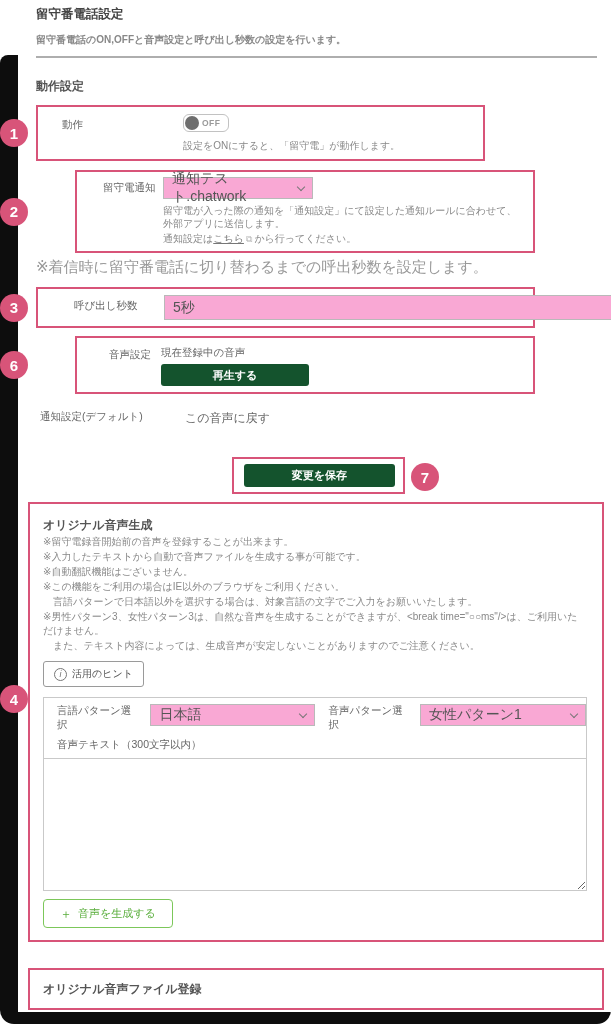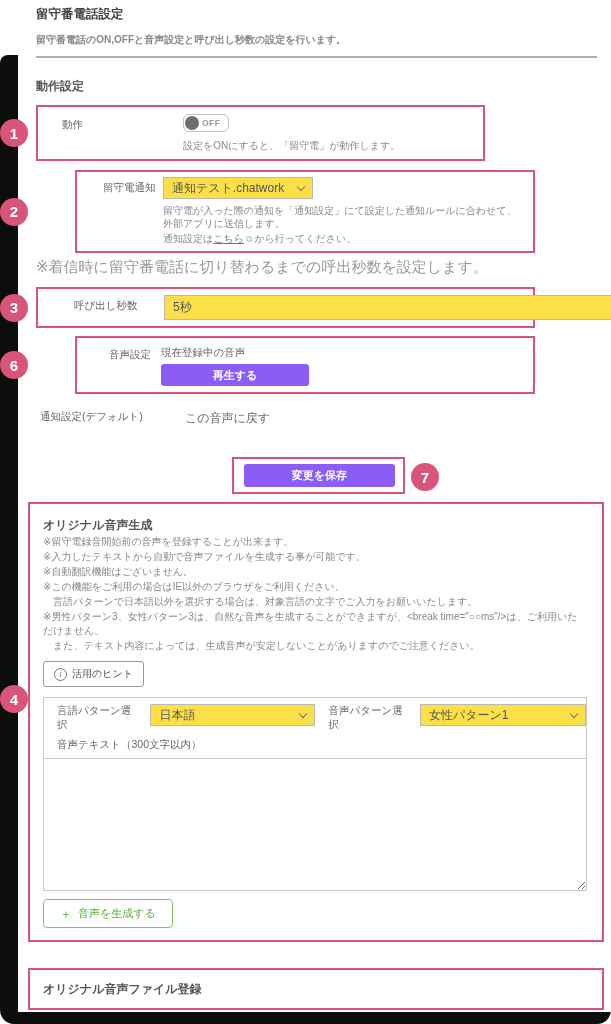--- a/index.html
+++ b/index.html
@@ -52,29 +52,29 @@
   .toggle { display:inline-flex; align-items:center; width:46px; height:18px;
             border:1px solid #c2c2c2; border-radius:6px; background:#fff; cursor:pointer; }
   .knob { width:14px; height:14px; border-radius:50%; background:#6e6e6e; margin:0 3px 0 1px; }
   .toggle-txt { font-size:8.5px; font-weight:bold; color:#9a9a9a; letter-spacing:.5px; }
 
   .help { font-size:10px; color:#888; margin-top:5px; line-height:13px; }
   .link { text-decoration:underline; color:#777; cursor:pointer; }
   .extlink-icon { font-size:9px; color:#b5b5b5; margin:0 2px; }
 
   .select { display:flex; align-items:center; justify-content:space-between;
-            border:1px solid #b9b9b9; background:#fde047; height:22px; padding:0 8px;
-            font-size:12px; color:#555; cursor:pointer; }
+            border:1px solid #b9b9b9; background:#f9a8d4; height:22px; padding:0 8px;
+            font-size:14px; color:#555; cursor:pointer; }
   .sel-notify { width:150px; }
   .sel-ring   { width:467px; height:25px; }
   .chev { width:6px; height:6px; border-right:1.5px solid #777; border-bottom:1.5px solid #777;
           transform:rotate(45deg); margin-top:-3px; flex:0 0 auto; }
 
   .btn-green { display:flex; align-items:center; justify-content:center;
-               background:#8b5cf6; color:#fff; font-size:11px; font-weight:bold;
+               background:#14532d; color:#fff; font-size:11px; font-weight:bold;
                border:none; border-radius:3px; cursor:pointer; }
   .btn-play { width:148px; height:22px; margin-top:4px; }
   .btn-save { width:151px; height:23px; }
   .cur-voice { font-size:10.5px; color:#666; padding-top:2px; }
 
   .default-row { display:flex; margin-top:16px; }
   .default-row .dlbl { font-size:10.5px; color:#666; width:157px; padding-left:12px; }
   .default-row .dval { font-size:12px; color:#666; }
 
   

